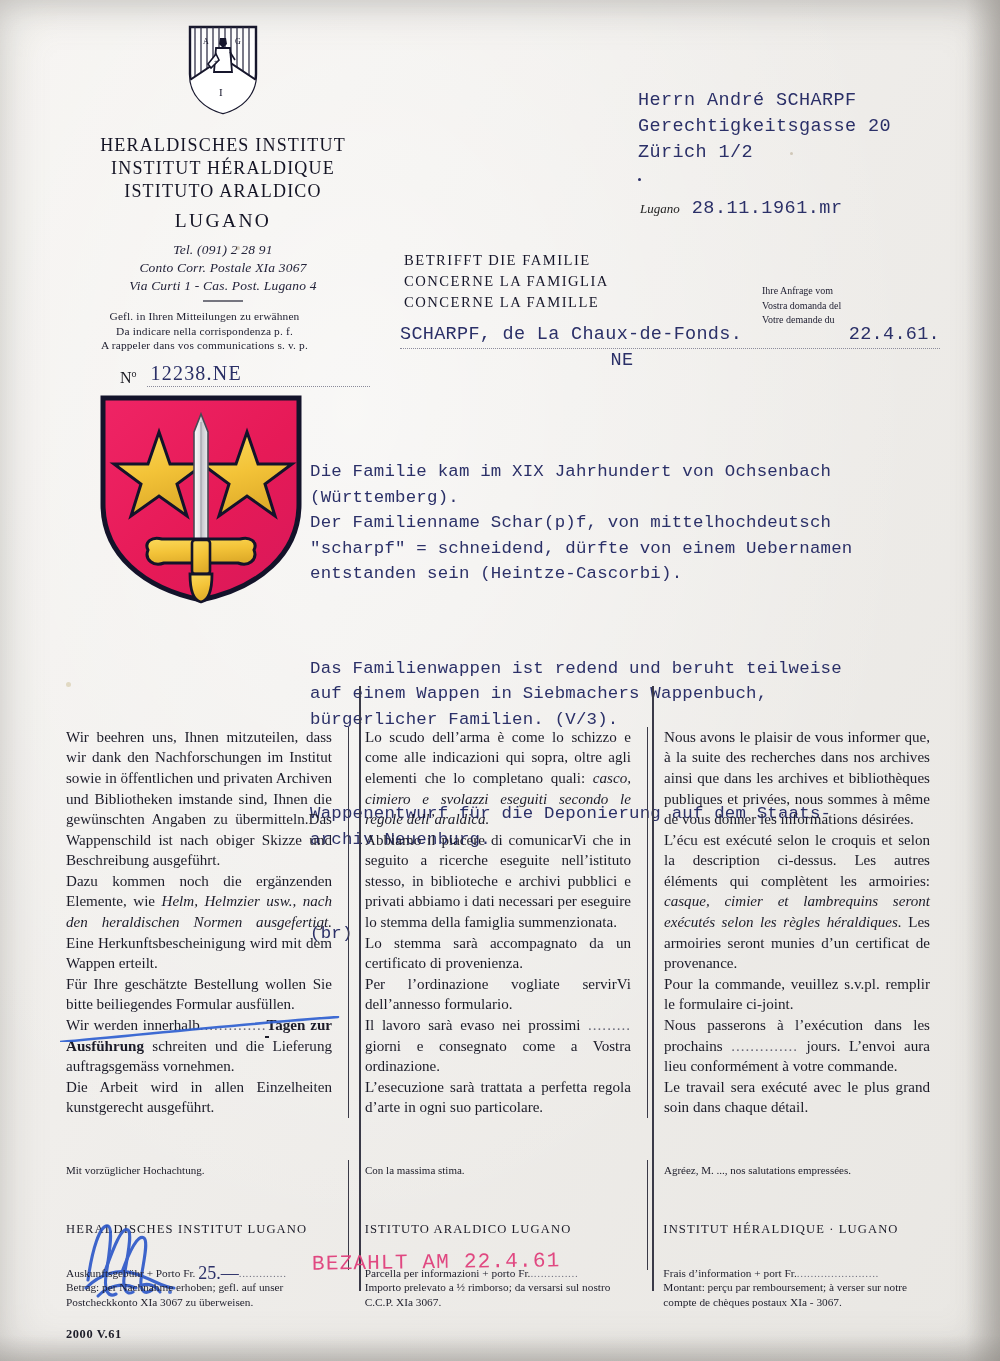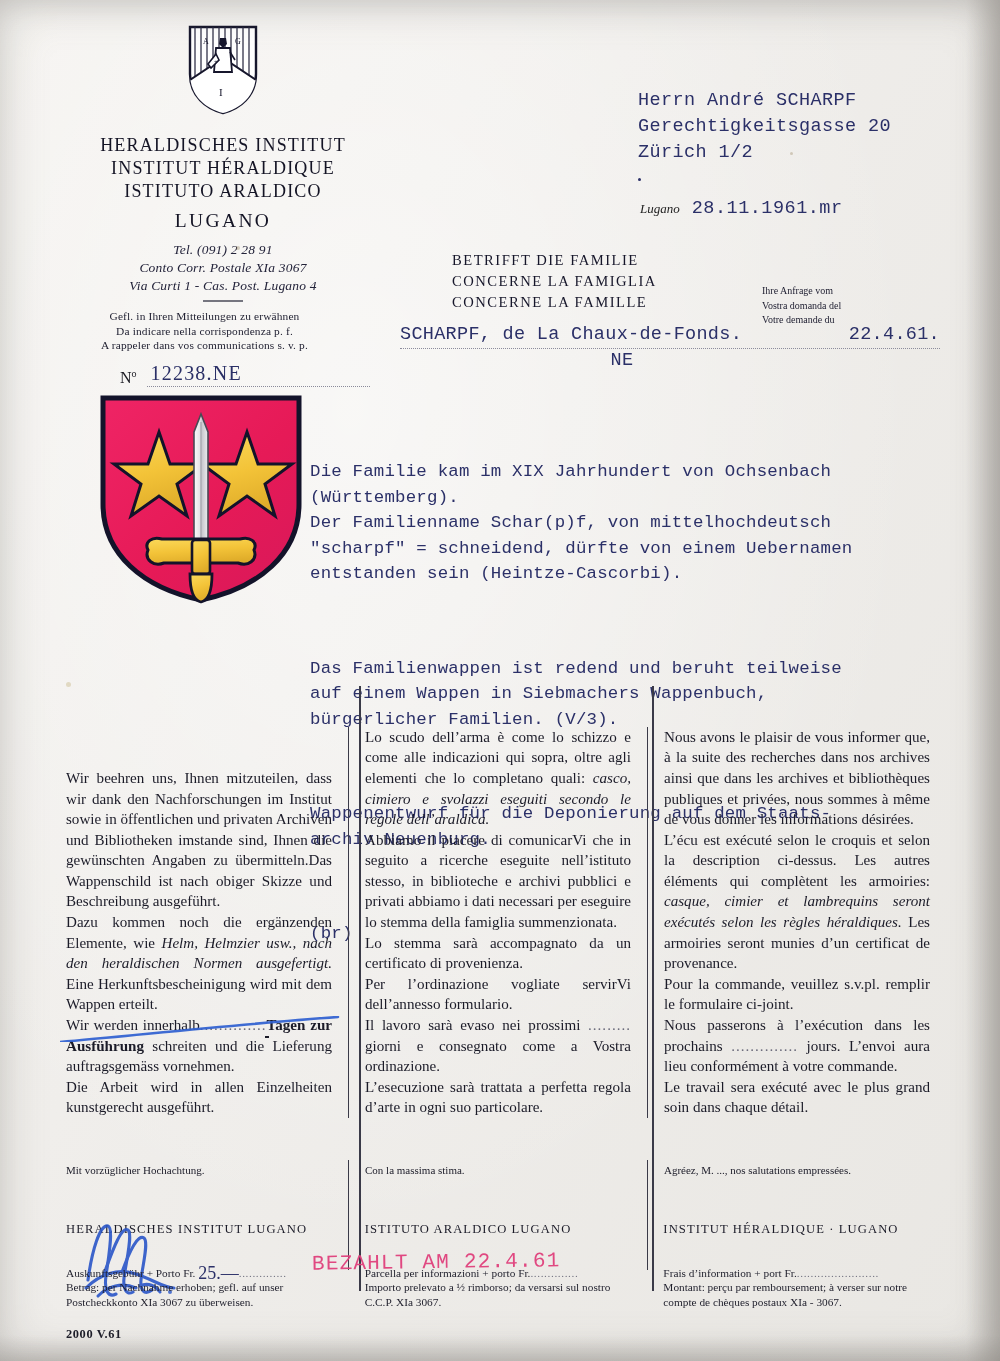--- a/index.html
+++ b/index.html
@@ -156,21 +156,20 @@
 
   
   .concerne {
     position: absolute;
     left: 404px;
     top: 250px;
     font-size: 14.6px;
     line-height: 21px;
     letter-spacing: 1.5px;
     color: #16162a;
-    margin-left: 48px;
   }
   .anfrage {
     position: absolute;
     left: 762px;
     top: 252px;
     font-size: 10px;
     line-height: 14.6px;
     color: #222234;
     margin-top: 32px;
   }
@@ -510,20 +509,21 @@
 bürgerlicher Familien. (V/3).</p>
     <p>Wappenentwurf für die Deponierung auf dem Staats-
 archiv Neuenburg.</p>
     <p>(br)</p>
   </div>
 
   <div class="cols">
     <div class="col">
       <p>Wir beehren uns, Ihnen mitzuteilen, dass wir dank den Nachforschungen im Institut sowie in öffentlichen und privaten Archiven und Bibliotheken imstande sind, Ihnen die gewünschten Angaben zu übermitteln.Das Wappenschild ist nach obiger Skizze und Beschreibung ausgeführt.</p>
       <p><span>Dazu kommen noch die ergänzenden Elemente, wie </span><i>Helm, Helmzier usw., nach den heraldischen Normen ausgefertigt.</i><span> Eine Herkunftsbescheinigung wird mit dem Wappen erteilt.</span></p>
+      <p>Für Ihre geschätzte Bestellung wollen Sie bitte beiliegendes Formular ausfüllen.</p>
       <p><span>Wir werden innerhalb</span><span class="dots">..............</span><b class="strike-word">Tagen zur Ausführung</b><span> schreiten und die Lieferung auftragsgemäss vornehmen.</span></p>
       <p>Die Arbeit wird in allen Einzelheiten kunstgerecht ausgeführt.</p>
     </div>
 
     <div class="col divider">
       <p><span>Lo scudo dell’arma è come lo schizzo e come alle indicazioni qui sopra, oltre agli elementi che lo completano quali: </span><i>casco, cimiero e svolazzi eseguiti secondo le regole dell’araldica.</i></p>
       <p>Abbiamo il piacere di comunicarVi che in seguito a ricerche eseguite nell’istituto stesso, in biblioteche e archivi pubblici e privati abbiamo i dati necessari per eseguire lo stemma della famiglia summenzionata.</p>
       <p>Lo stemma sarà accompagnato da un certificato di provenienza.</p>
       <p>Per l’ordinazione vogliate servirVi dell’annesso formulario.</p>
       <p><span>Il lavoro sarà evaso nei prossimi </span><span class="dots">.........</span><span> giorni e consegnato come a Vostra ordinazione.</span></p>

